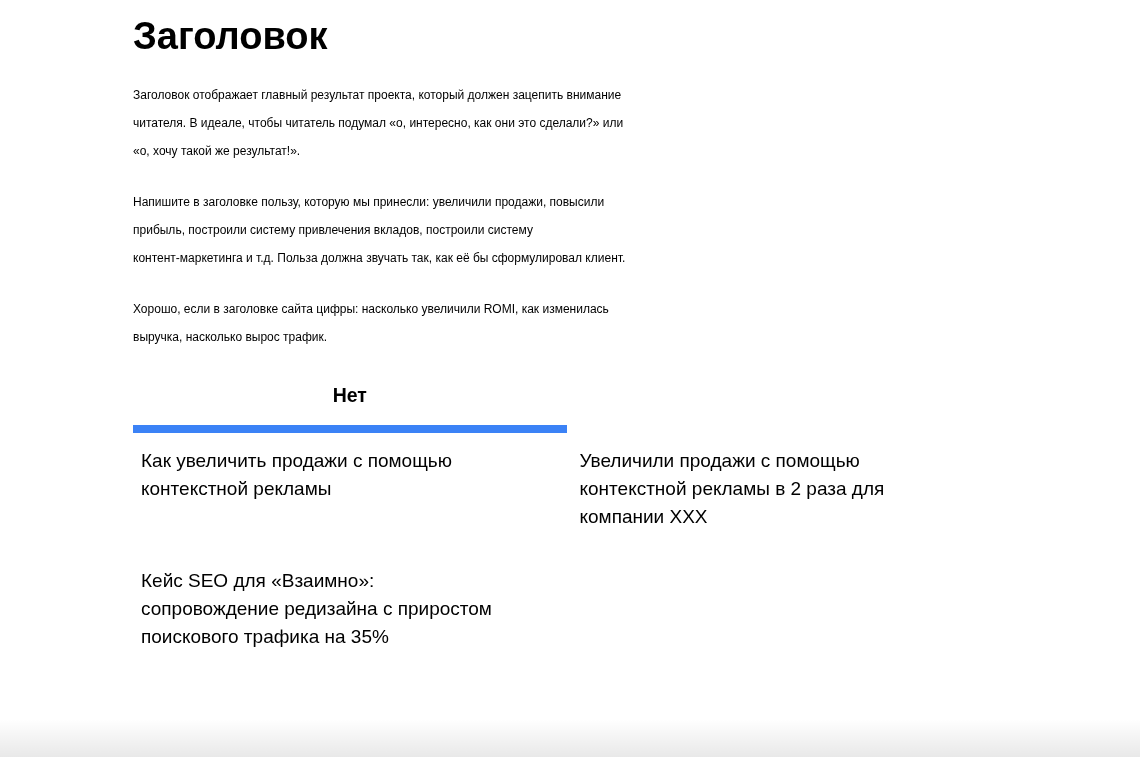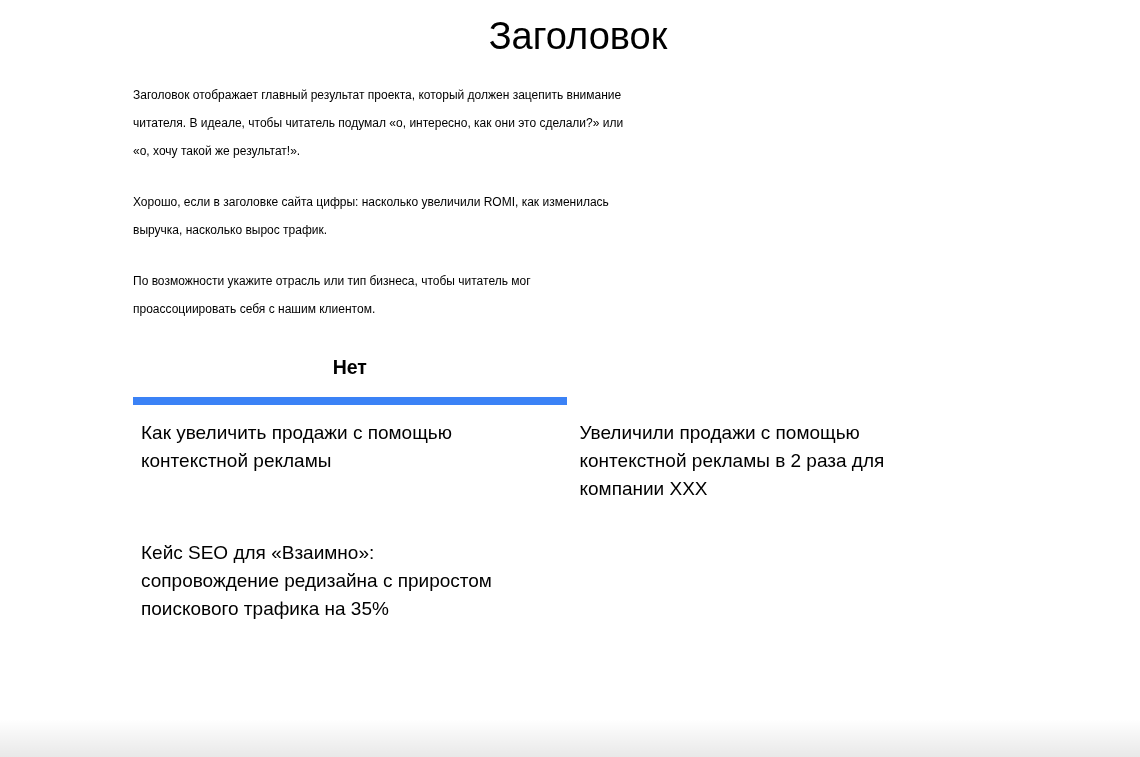--- a/index.html
+++ b/index.html
@@ -11,25 +11,24 @@
     font-family: "Liberation Sans", sans-serif;
     overflow: hidden;
     position: relative;
   }
   .page {
     padding: 14px 0 0 133px;
     width: 890px;
   }
   .title {
     font-size: 38px;
-    font-weight: 400;
+    font-weight: 700;
     line-height: 44px;
     margin: 0;
     letter-spacing: 0;
-    text-align: center;
   }
   .par {
     font-size: 12px;
     line-height: 28px;
     margin: 23px 0 0 0;
     white-space: pre-line;
   }
   .cmp-table {
     margin-top: 30px;
     width: 872px;
@@ -69,24 +68,25 @@
 </style>
 </head>
 <body>
 
 <div class="page">
   <h1 class="title">Заголовок</h1>
 
   <p class="par">Заголовок отображает главный результат проекта, который должен зацепить внимание
 читателя. В идеале, чтобы читатель подумал «о, интересно, как они это сделали?» или
 «о, хочу такой же результат!».</p>
+  <p class="par">Напишите в заголовке пользу, которую мы принесли: увеличили продажи, повысили
+прибыль, построили систему привлечения вкладов, построили систему
+контент-маркетинга и т.д. Польза должна звучать так, как её бы сформулировал клиент.</p>
   <p class="par">Хорошо, если в заголовке сайта цифры: насколько увеличили ROMI, как изменилась
 выручка, насколько вырос трафик.</p>
-  <p class="par">По возможности укажите отрасль или тип бизнеса, чтобы читатель мог
-проассоциировать себя с нашим клиентом.</p>
 
   <div class="cmp-table">
     <div class="cmp-head">
       <div class="cmp-th">Нет</div>
     </div>
     <div class="cmp-body">
       <div class="cmp-td">Как увеличить продажи с помощью
 контекстной рекламы</div>
       <div class="cmp-td">Увеличили продажи с помощью
 контекстной рекламы в 2 раза для

